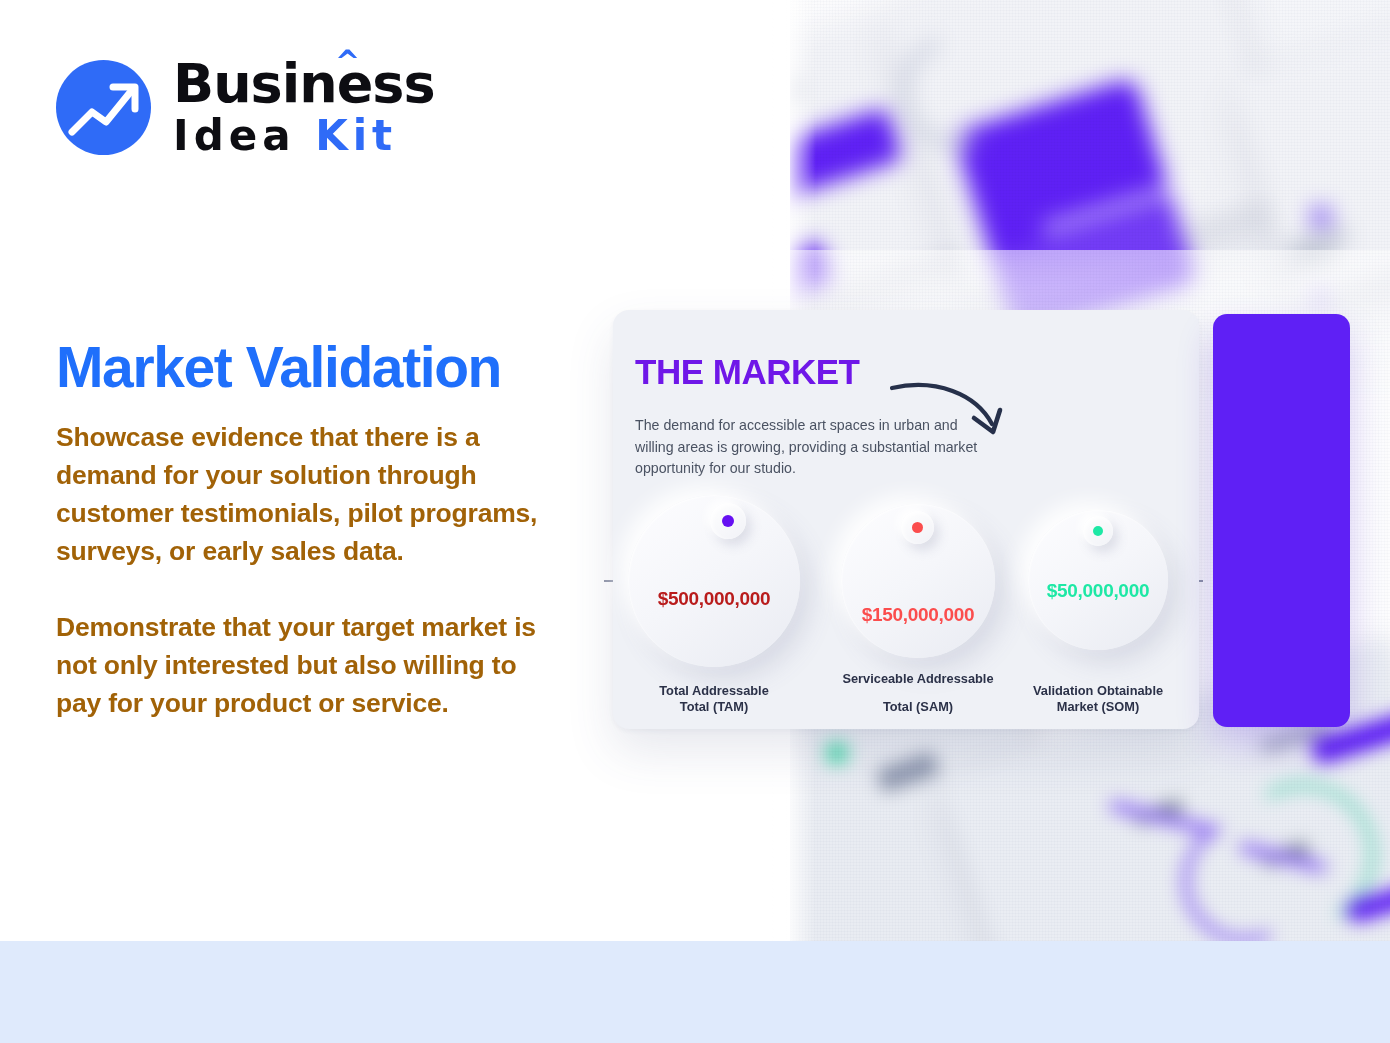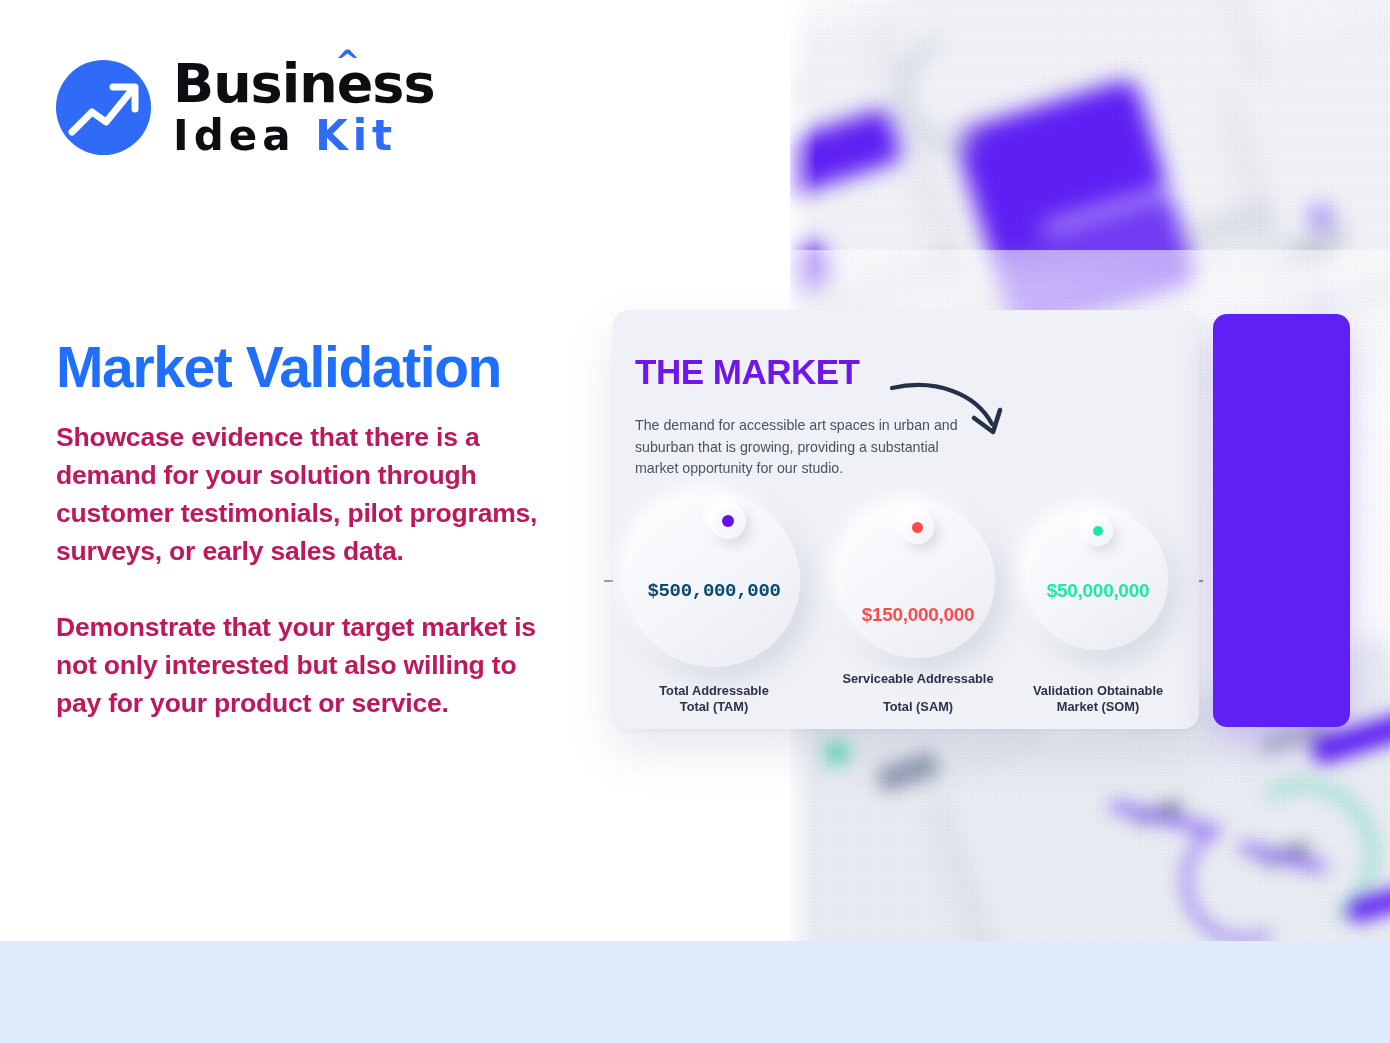--- a/index.html
+++ b/index.html
@@ -59,21 +59,21 @@
   .logo-line2{font-size:42px;font-weight:bold;letter-spacing:5px;color:#0d0d12;margin-top:4px;font-family:"DejaVu Sans", sans-serif;}
   .logo-line2 .kit{color:#2f6bf7;}
 
   .page-title{
     position:absolute;left:56px;top:296px;
     font-size:57px;font-weight:bold;color:#1f6ffb;letter-spacing:-1.4px;
     white-space:nowrap;
   }
   .body-col{position:absolute;left:56px;top:418px;width:510px;}
   .body-p{
-    font-size:26.5px;line-height:38px;font-weight:bold;color:#be185d;
+    font-size:26.5px;line-height:38px;font-weight:bold;color:#a16207;
     letter-spacing:-0.2px;margin:0 0 38px 0;
   }
 
   
   .bottom-band{position:absolute;left:0;top:941px;width:1390px;height:102px;background:#dfeafc;}
 
   
   .market-card{
     position:absolute;left:613px;top:310px;width:586px;height:419px;
     background:#eff1f6;border-radius:16px;
@@ -213,35 +213,35 @@
     <p class="body-p">Showcase evidence that there is a demand for your solution through customer testimonials, pilot programs, surveys, or early sales data.</p>
     <p class="body-p">Demonstrate that your target market is not only interested but also willing to pay for your product or service.</p>
   </div>
 
   <div class="purple-bar"></div>
 
   <div class="dash-line"></div>
 
   <div class="market-card">
     <div class="market-title">THE MARKET</div>
-    <div class="market-desc">The demand for accessible art spaces in urban and suburban that is growing, providing a substantial market opportunity for our studio.</div>
+    <div class="market-desc">The demand for accessible art spaces in urban and willing areas is growing, providing a substantial market opportunity for our studio.</div>
 
     <svg class="market-arrow" viewBox="0 0 130 85">
       <path d="M4 20 C 48 10, 88 26, 104 56" stroke="#26304a" stroke-width="4.2" fill="none" stroke-linecap="round"></path>
       <path d="M86 50 L105 64 L112 42" stroke="#26304a" stroke-width="4.6" fill="none" stroke-linecap="round" stroke-linejoin="round"></path>
     </svg>
 
     <div class="circle-row">
 
       <div class="bubble" style="left:15px;top:185px;">
         <div class="disc" style="width:172px;height:172px;"></div>
         <div class="nub" style="left:82px;top:8px;width:36px;height:36px;">
           <span class="dot" style="width:12px;height:12px;background:#6610f2;"></span>
         </div>
-        <div class="amount" style="top:85px;width:172px;color:#0c4a6e;font-family:Liberation Mono, monospace;">$500,000,000</div>
+        <div class="amount" style="top:93px;width:172px;color:#b91c1c;">$500,000,000</div>
         <div class="caption" style="top:188px;left:86px;">Total Addressable</div>
         <div class="caption" style="top:204px;left:86px;">Total (TAM)</div>
       </div>
 
       <div class="bubble" style="left:228px;top:194px;">
         <div class="disc" style="width:154px;height:154px;"></div>
         <div class="nub" style="left:60px;top:7px;width:33px;height:33px;">
           <span class="dot" style="width:11px;height:11px;background:#fb4d4d;"></span>
         </div>
         <div class="amount" style="top:76px;width:154px;color:#fb4d4d;margin-top:24px;">$150,000,000</div>

